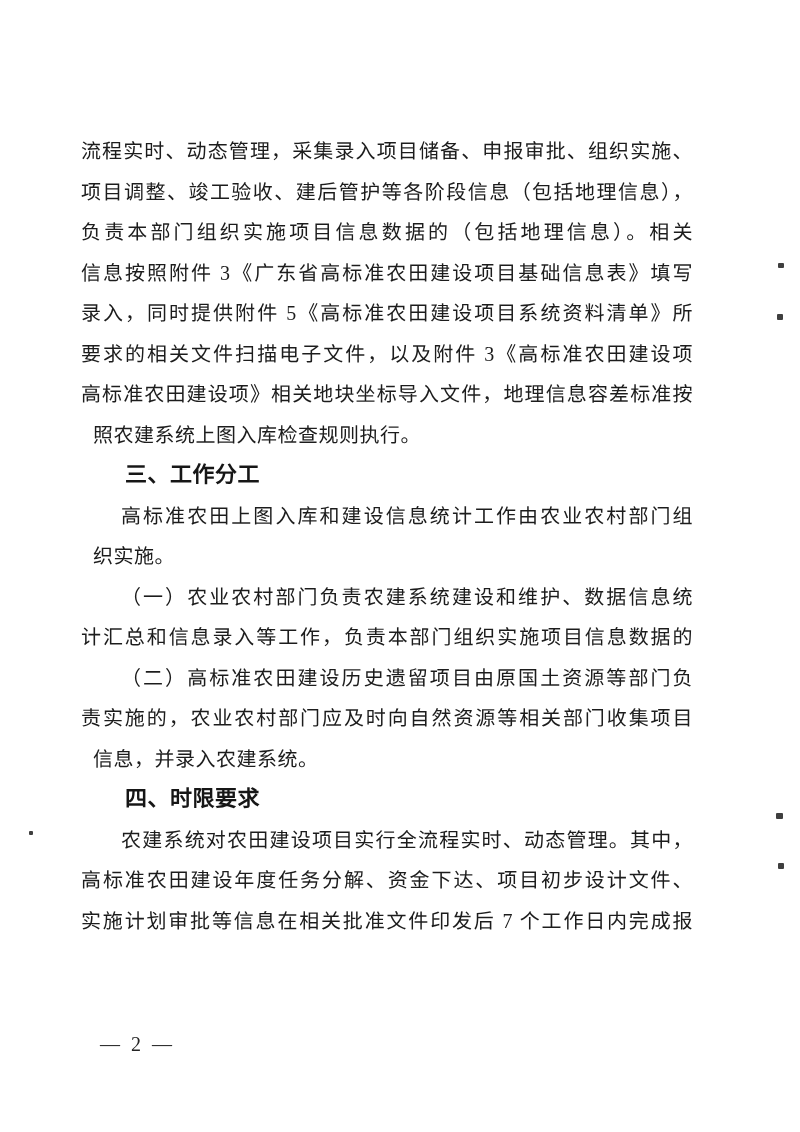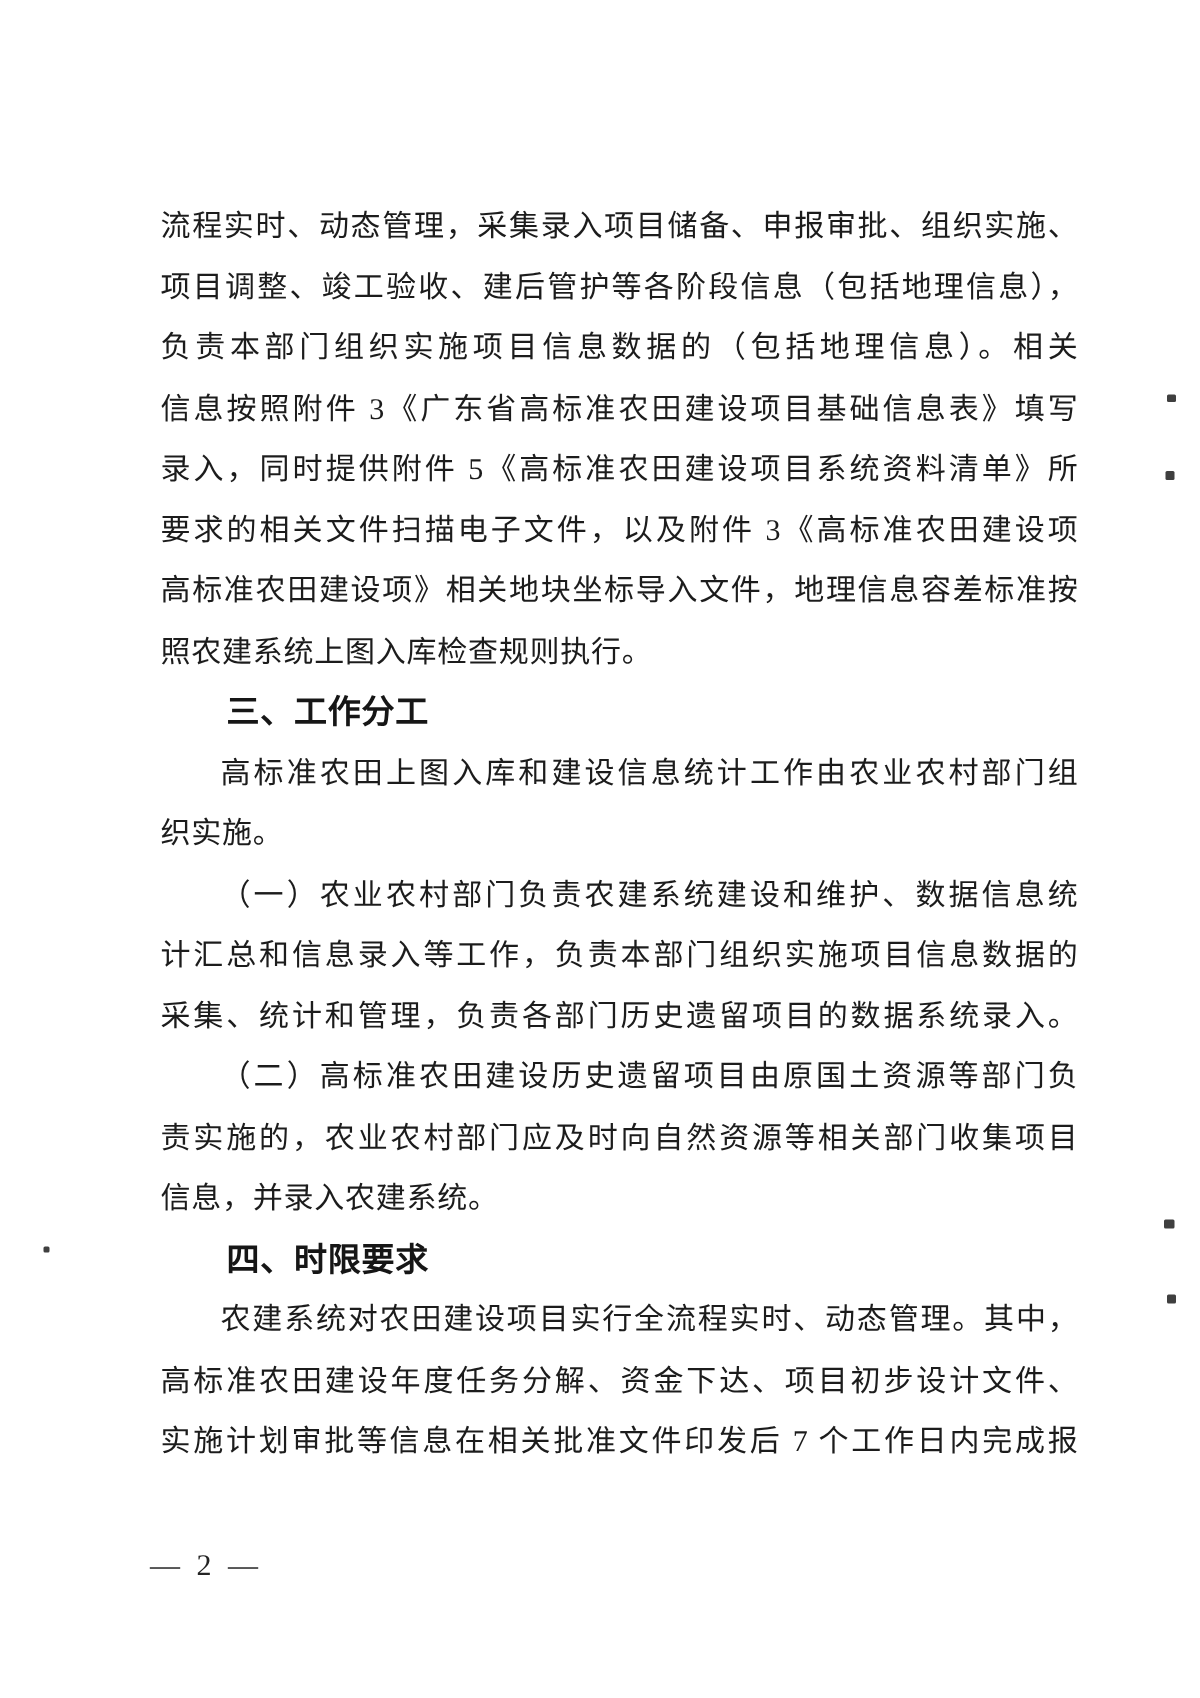--- a/index.html
+++ b/index.html
@@ -10,39 +10,40 @@
     width: 800px;
     height: 1132px;
     background: #ffffff;
     position: relative;
     overflow: hidden;
     font-family: "Liberation Serif", "DejaVu Serif", serif;
     color: #1c1c1c;
   }
   .text-block {
     position: absolute;
-    left: 107px;
+    left: 81px;
     top: 131px;
     width: 612px;
   }
   .ln {
     margin: 0;
     padding: 0;
     font-size: 20px;
     height: 40.5px;
     line-height: 40.5px;
     letter-spacing: 0.5px;
   }
   .justify {
     text-align: justify;
     text-align-last: justify;
   }
   .end {
     text-align: left;
     text-align-last: left;
+    margin-left: 12px;
   }
   .indent {
     text-indent: 2em;
   }
   .heading {
     font-family: "Liberation Sans", "DejaVu Sans", sans-serif;
     font-weight: 700;
     font-size: 22px;
     text-indent: 2em;
     text-align: right;
@@ -79,21 +80,20 @@
   <p class="ln justify">信息按照附件 3《广东省高标准农田建设项目基础信息表》填写</p>
   <p class="ln justify">录入，同时提供附件 5《高标准农田建设项目系统资料清单》所</p>
   <p class="ln justify">要求的相关文件扫描电子文件，以及附件 3《高标准农田建设项</p>
   <p class="ln justify">高标准农田建设项》相关地块坐标导入文件，地理信息容差标准按</p>
   <p class="ln end">照农建系统上图入库检查规则执行。</p>
   <h2 class="ln heading">三、工作分工</h2>
   <p class="ln indent justify">高标准农田上图入库和建设信息统计工作由农业农村部门组</p>
   <p class="ln end">织实施。</p>
   <p class="ln indent justify">（一）农业农村部门负责农建系统建设和维护、数据信息统</p>
   <p class="ln justify">计汇总和信息录入等工作，负责本部门组织实施项目信息数据的</p>
-  <p class="ln justify">采集、统计和管理，负责各部门历史遗留项目的数据系统录入。</p>
   <p class="ln indent justify">（二）高标准农田建设历史遗留项目由原国土资源等部门负</p>
   <p class="ln justify">责实施的，农业农村部门应及时向自然资源等相关部门收集项目</p>
   <p class="ln end">信息，并录入农建系统。</p>
   <h2 class="ln heading">四、时限要求</h2>
   <p class="ln indent justify">农建系统对农田建设项目实行全流程实时、动态管理。其中，</p>
   <p class="ln justify">高标准农田建设年度任务分解、资金下达、项目初步设计文件、</p>
   <p class="ln justify">实施计划审批等信息在相关批准文件印发后 7 个工作日内完成报</p>
 </main>
 
 <footer class="page-number">— 2 —</footer>

